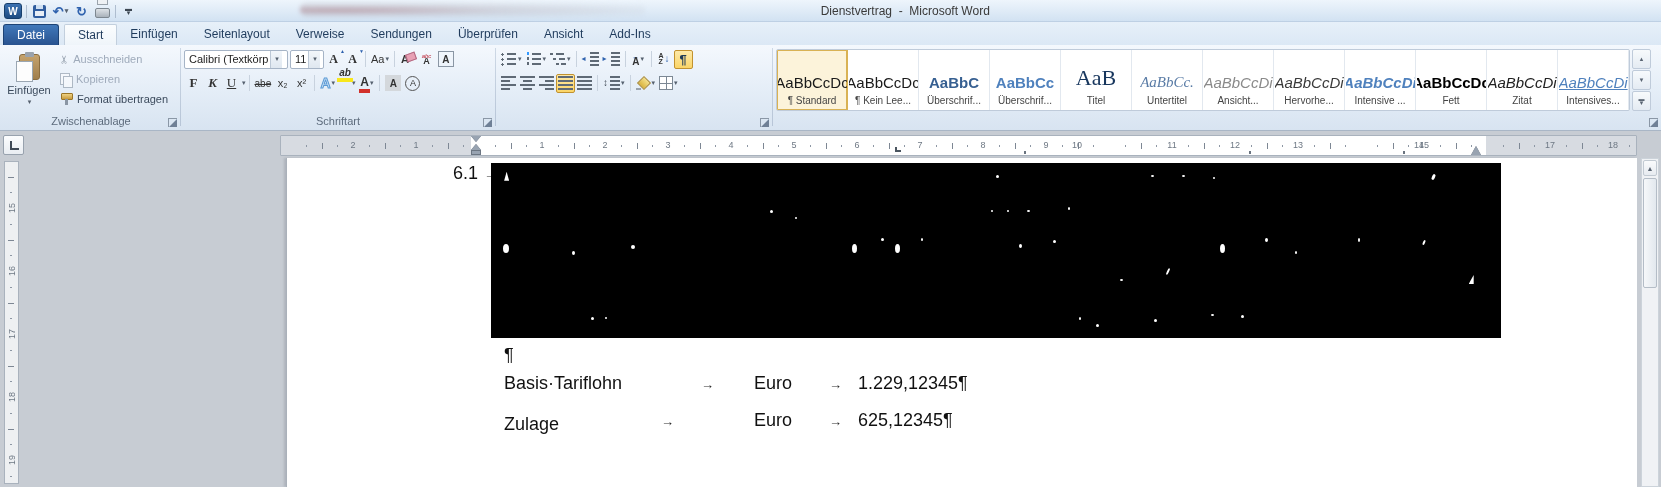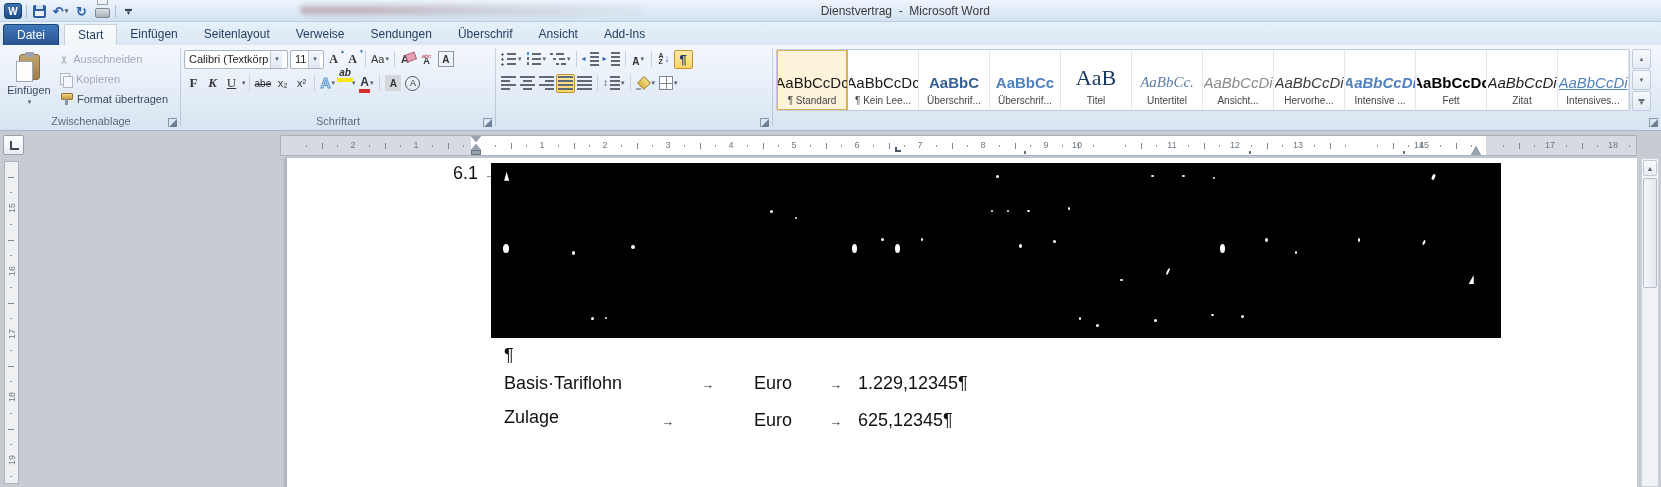--- a/index.html
+++ b/index.html
@@ -252,21 +252,21 @@
 </div>
 
 <div class="tabrow">
   <div class="tab file">Datei</div>
   <div class="tabs-rest">
       <div class="tab active">Start</div>
       <div class="tab">Einfügen</div>
       <div class="tab">Seitenlayout</div>
       <div class="tab">Verweise</div>
       <div class="tab">Sendungen</div>
-      <div class="tab">Überschrif</div>
+      <div class="tab">Überprüfen</div>
       <div class="tab">Ansicht</div>
       <div class="tab">Add-Ins</div>
     </div>
 </div>
 
 <div class="ribbon">
 
   <div class="group g-clip">
     <div class="paste">
       <span class="ic-clip"></span>
@@ -668,21 +668,21 @@
         <i class="spk d" style="left: 65.6%; top: 89%; width: 3px; height: 3px;"></i>
         <i class="spk d" style="left: 71.3%; top: 86%; width: 3px; height: 2px;"></i>
         <i class="spk d" style="left: 74.3%; top: 87%; width: 3px; height: 3px;"></i>
       </div>
     <span class="dtxt" style="left:217px;top:186px">¶</span>
   <span class="dtxt" style="left: 217px; top: 214px;">Basis·Tariflohn</span>
       <span class="tabarrow" style="left: 414px; top: 219px;">→</span>
       <span class="dtxt" style="left: 467px; top: 214px;">Euro</span>
       <span class="tabarrow" style="left: 542px; top: 219px;">→</span>
       <span class="dtxt" style="left: 571px; top: 214px;">1.229,12345¶</span>
-      <span class="dtxt" style="left: 217px; top: 248px;">Zulage</span>
+      <span class="dtxt" style="left: 217px; top: 255px;">Zulage</span>
       <span class="tabarrow" style="left: 374px; top: 256px;">→</span>
       <span class="dtxt" style="left: 467px; top: 251px;">Euro</span>
       <span class="tabarrow" style="left: 542px; top: 256px;">→</span>
       <span class="dtxt" style="left: 571px; top: 251px;">625,12345¶</span>
     </div>
 
   <div class="vscroll">
     <div class="sarrow">▲</div>
     <div class="sthumb"></div>
   </div>

